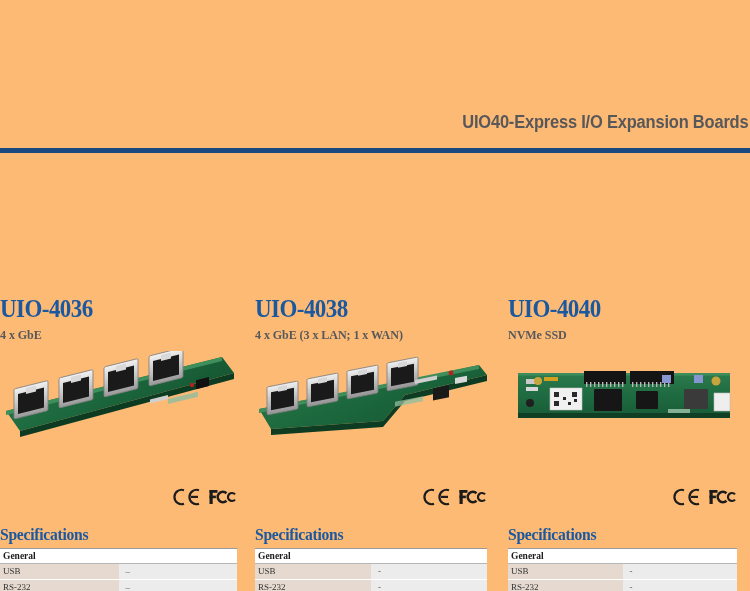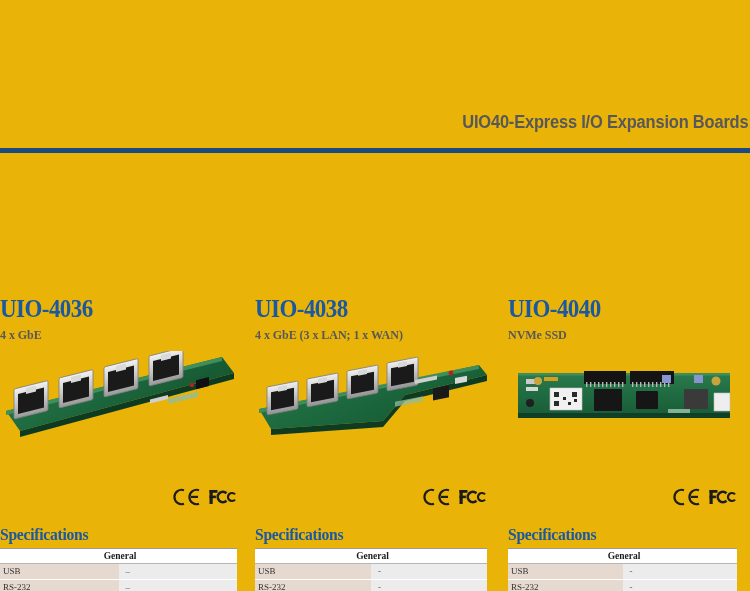--- a/index.html
+++ b/index.html
@@ -9,21 +9,21 @@
     height: 591px;
     background: #ffffff;
     font-family: "Liberation Sans", sans-serif;
     overflow: hidden;
   }
 
   .page {
     position: relative;
     width: 750px;
     height: 591px;
-    background: #eab308;
+    background: #fdba74;
   }
 
   
   .page-header {
     position: absolute;
     top: 112px;
     left: 0;
     width: 750px;
     height: 42px;
   }
@@ -136,21 +136,21 @@
   }
   .col-2 .spec-table { left: 5px; }
   .col-3 .spec-table { left: 8px; }
 
   table.specs {
     width: 100%;
     border-collapse: collapse;
     table-layout: fixed;
   }
   table.specs th.section {
-    text-align: center;
+    text-align: left;
     font-size: 9.5px;
     font-weight: bold;
     color: #1c1c1c;
     padding: 2px 0 2px 3px;
     border-top: 1.4px solid #9a9a9a;
     border-bottom: 0.8px solid #b5b5b5;
     background: #ffffff;
   }
   table.specs td {
     font-size: 9px;

